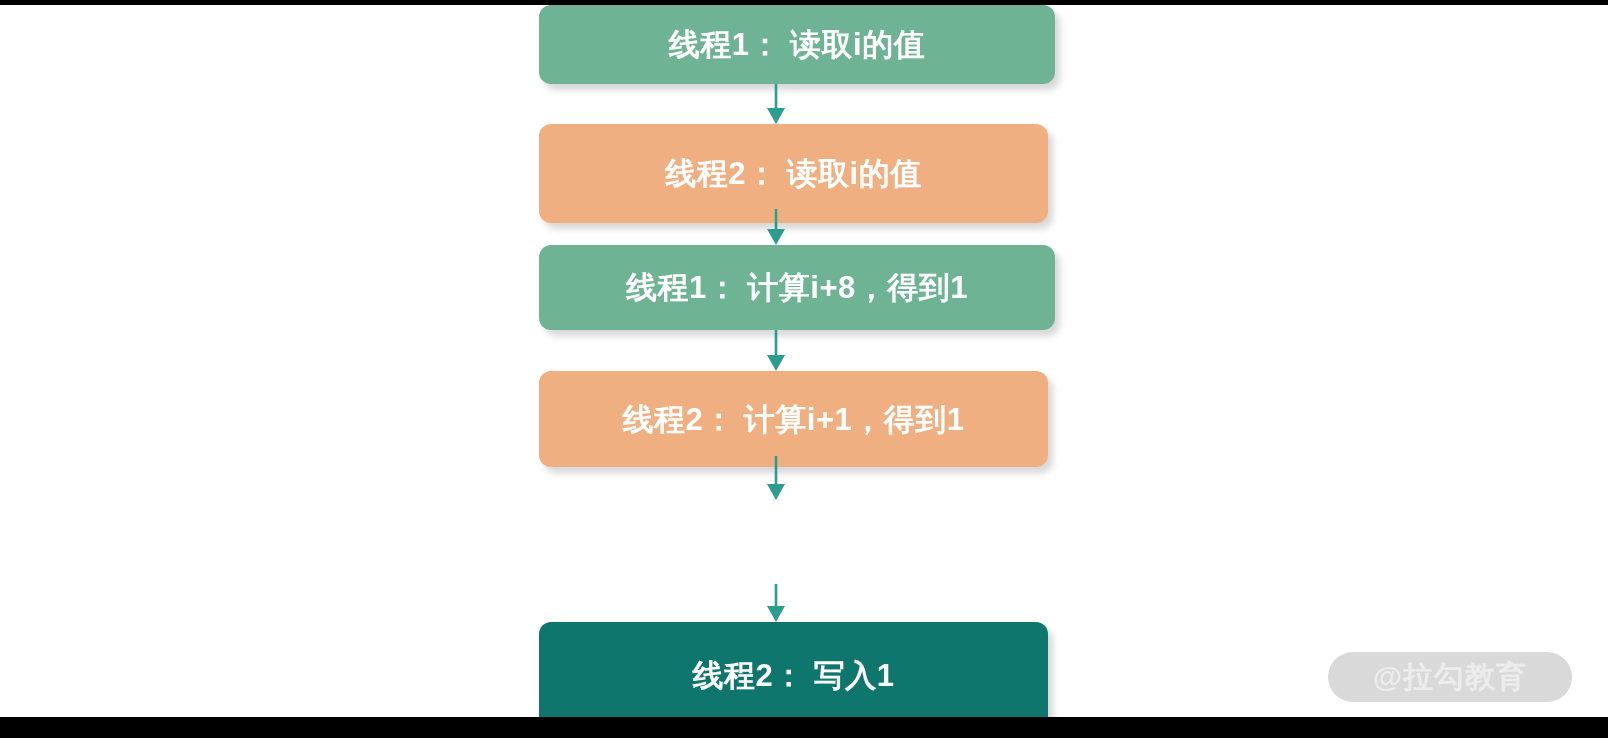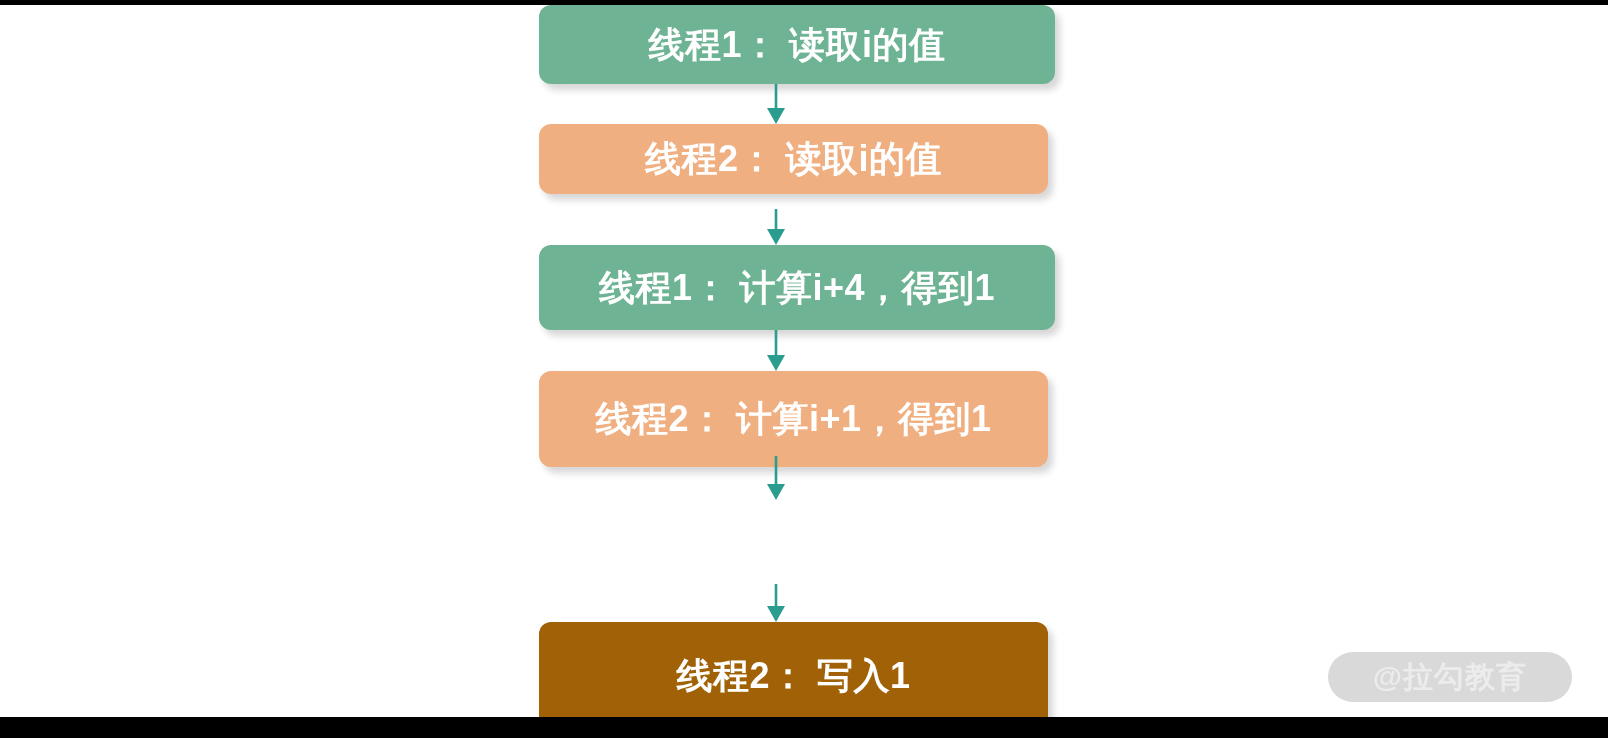--- a/index.html
+++ b/index.html
@@ -35,21 +35,21 @@
     border-radius: 12px;
     display: flex;
     align-items: center;
     justify-content: center;
     box-shadow: 5px 6px 7px rgba(0, 0, 0, 0.16);
     user-select: none;
   }
 
   .flow-box .box-label {
     color: #ffffff;
-    font-size: 36px;
+    font-size: 31px;
     font-weight: bold;
     letter-spacing: 0.5px;
     line-height: 1;
     white-space: nowrap;
     text-align: center;
   }
 
   
   .connector {
     position: absolute;
@@ -84,34 +84,34 @@
 <body>
 
 <div id="canvas" style="width: 1608px; height: 738px; background: rgb(255, 255, 255);">
 
   <div class="bar top" style="height: 5px; background: rgb(0, 0, 0);"></div>
 
   <div class="flow-box" style="left: 539px; top: 5px; width: 516px; height: 79px; background: rgb(110, 180, 148);">
     <span class="box-label">线程1： 读取i的值</span>
   </div>
 
-  <div class="flow-box" style="left: 539px; top: 124px; width: 509px; height: 70px; background: rgb(240, 175, 128);">
+  <div class="flow-box" style="left: 539px; top: 124px; width: 509px; height: 99px; background: rgb(240, 175, 128);">
     <span class="box-label">线程2： 读取i的值</span>
   </div>
 
   <div class="flow-box" style="left: 539px; top: 245px; width: 516px; height: 85px; background: rgb(110, 180, 148);">
-    <span class="box-label">线程1： 计算i+4，得到1</span>
+    <span class="box-label">线程1： 计算i+8，得到1</span>
   </div>
 
   <div class="flow-box" style="left: 539px; top: 371px; width: 509px; height: 96px; background: rgb(240, 175, 128);">
     <span class="box-label">线程2： 计算i+1，得到1</span>
   </div>
 
 
-  <div class="flow-box" style="left: 539px; top: 622px; width: 509px; height: 107px; background: #a16207;">
+  <div class="flow-box" style="left: 539px; top: 622px; width: 509px; height: 107px; background: #0f766e;">
     <span class="box-label">线程2： 写入1</span>
   </div>
 
   <div class="connector" style="left: 765px; top: 84px; width: 22px; height: 40px;">
       <svg width="22" height="40" viewBox="0 0 22 40">
         <line x1="11" y1="0" x2="11" y2="26" stroke="#2A9D8F" stroke-width="2.6"></line>
         <polygon points="2,24 20,24 11,40" fill="#2A9D8F"></polygon>
       </svg>
     </div>
   <div class="connector" style="left: 765px; top: 209px; width: 22px; height: 36px;">

